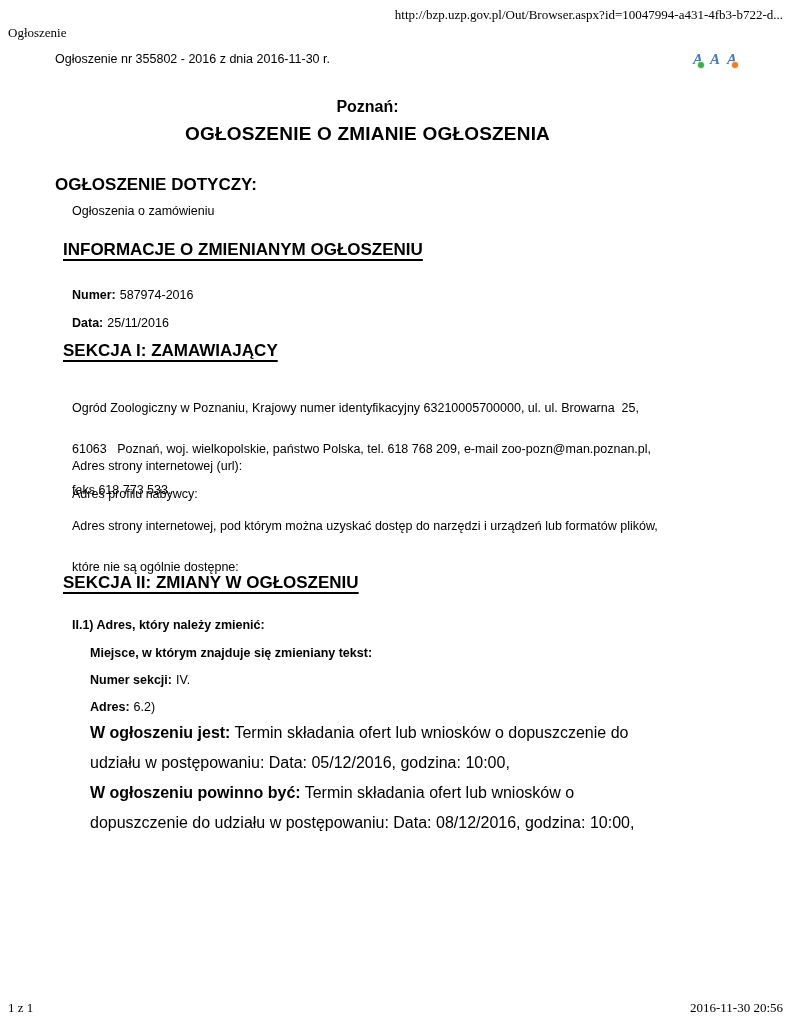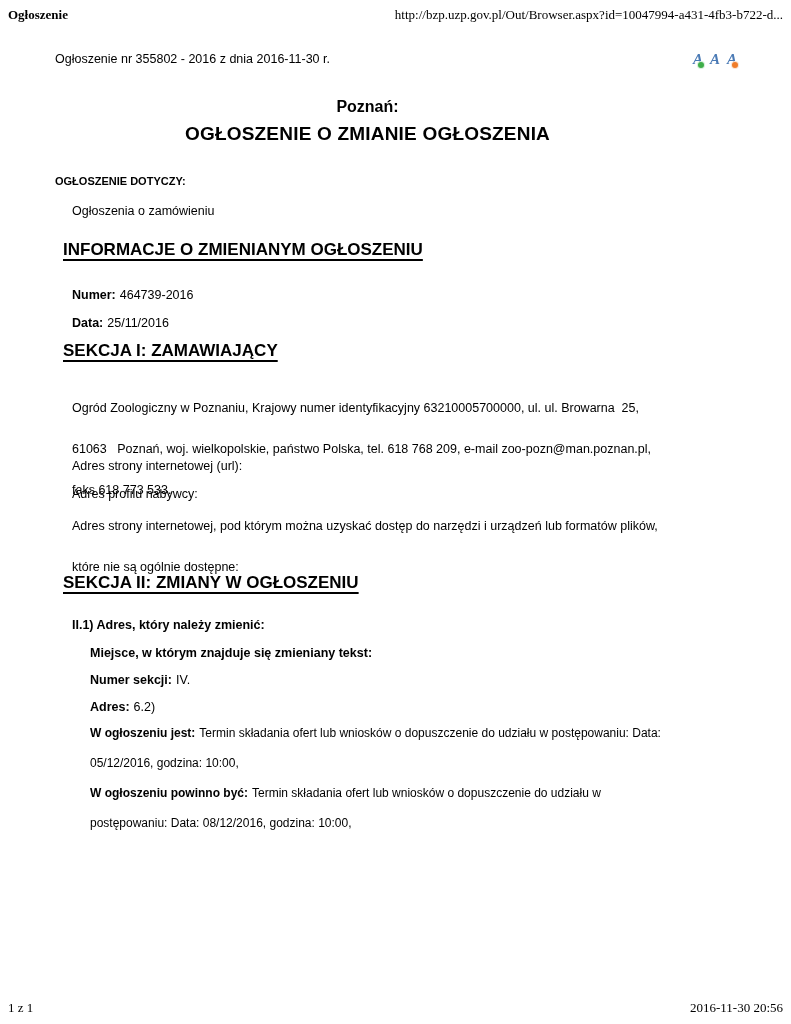--- a/index.html
+++ b/index.html
@@ -4,40 +4,40 @@
 <style>
   html,body{margin:0;padding:0;}
   body{
     width:791px;height:1024px;position:relative;background:#ffffff;
     font-family:"Liberation Sans","DejaVu Sans",sans-serif;color:#000;
     overflow:hidden;
   }
   .abs{position:absolute;}
   
   .print-txt{font-family:"Liberation Serif","DejaVu Serif",serif;font-size:13px;color:#000;}
-  #ph-left{top:7px;left:8px;font-weight:bold;}
+  #ph-left{top:25px;left:8px;}
   #ph-right{top:7px;right:8px;}
   #pf-left{top:1000px;left:8px;}
   #pf-right{top:1000px;right:8px;text-align:right;}
 
   
   .col{left:55px;width:625px;}
   .ind1{left:72px;width:592px;}
   .ind2{left:90px;width:574px;}
 
   .body-txt{font-size:12.5px;line-height:16px;}
   .para{font-size:12.5px;line-height:41px;}
-  .para2{font-size:12px;line-height:30px;}
+  .para2{font-size:16px;line-height:30px;}
   .lbl{font-weight:bold;margin-right:4px;}
   b,.bold{font-weight:bold;}
 
   .center{text-align:center;}
   #city{top:98px;font-size:16px;font-weight:bold;}
   #main-title{top:123px;font-size:19px;font-weight:bold;letter-spacing:.2px;}
-  #dotyczy-h{top:175px;font-size:11px;font-weight:bold;}
+  #dotyczy-h{top:175px;font-size:17px;font-weight:bold;}
   .section-h{
     font-size:17px;font-weight:bold;
     text-decoration:underline;text-decoration-thickness:2px;text-underline-offset:4px;margin-left:8px;
   }
   #info-h{top:240px;}
   #sek1-h{top:341px;}
   #sek2-h{top:573px;}
   .prewrap{white-space:pre-wrap;}
 
   
@@ -75,21 +75,21 @@
 
 <div id="city" class="abs col center">Poznań:</div>
 <div id="main-title" class="abs col center">OGŁOSZENIE O ZMIANIE OGŁOSZENIA</div>
 
 <div id="dotyczy-h" class="abs col">OGŁOSZENIE DOTYCZY:</div>
 <div class="abs ind1 body-txt" style="top:203px;">Ogłoszenia o zamówieniu</div>
 
 <div id="info-h" class="abs col section-h">INFORMACJE O ZMIENIANYM OGŁOSZENIU</div>
 
 <div class="abs ind1 body-txt" style="top:287px;">
-  <span class="lbl">Numer:</span><span>464739-2016</span>
+  <span class="lbl">Numer:</span><span>587974-2016</span>
 </div>
 <div class="abs ind1 body-txt" style="top:315px;">
   <span class="lbl">Data:</span><span>25/11/2016</span>
 </div>
 
 <div id="sek1-h" class="abs col section-h">SEKCJA I: ZAMAWIAJĄCY</div>
 <div class="abs ind1 para prewrap" style="top:388px;">Ogród Zoologiczny w Poznaniu, Krajowy numer identyfikacyjny 63210005700000, ul. ul. Browarna  25, 61063   Poznań, woj. wielkopolskie, państwo Polska, tel. 618 768 209, e-mail zoo-pozn@man.poznan.pl, faks 618 773 533.</div>
 <div class="abs ind1 body-txt" style="top:458px;">Adres strony internetowej (url):</div>
 <div class="abs ind1 body-txt" style="top:486px;">Adres profilu nabywcy:</div>
 <div class="abs ind1 para" style="top:506px;">Adres strony internetowej, pod którym można uzyskać dostęp do narzędzi i urządzeń lub formatów plików, które nie są ogólnie dostępne:</div>

